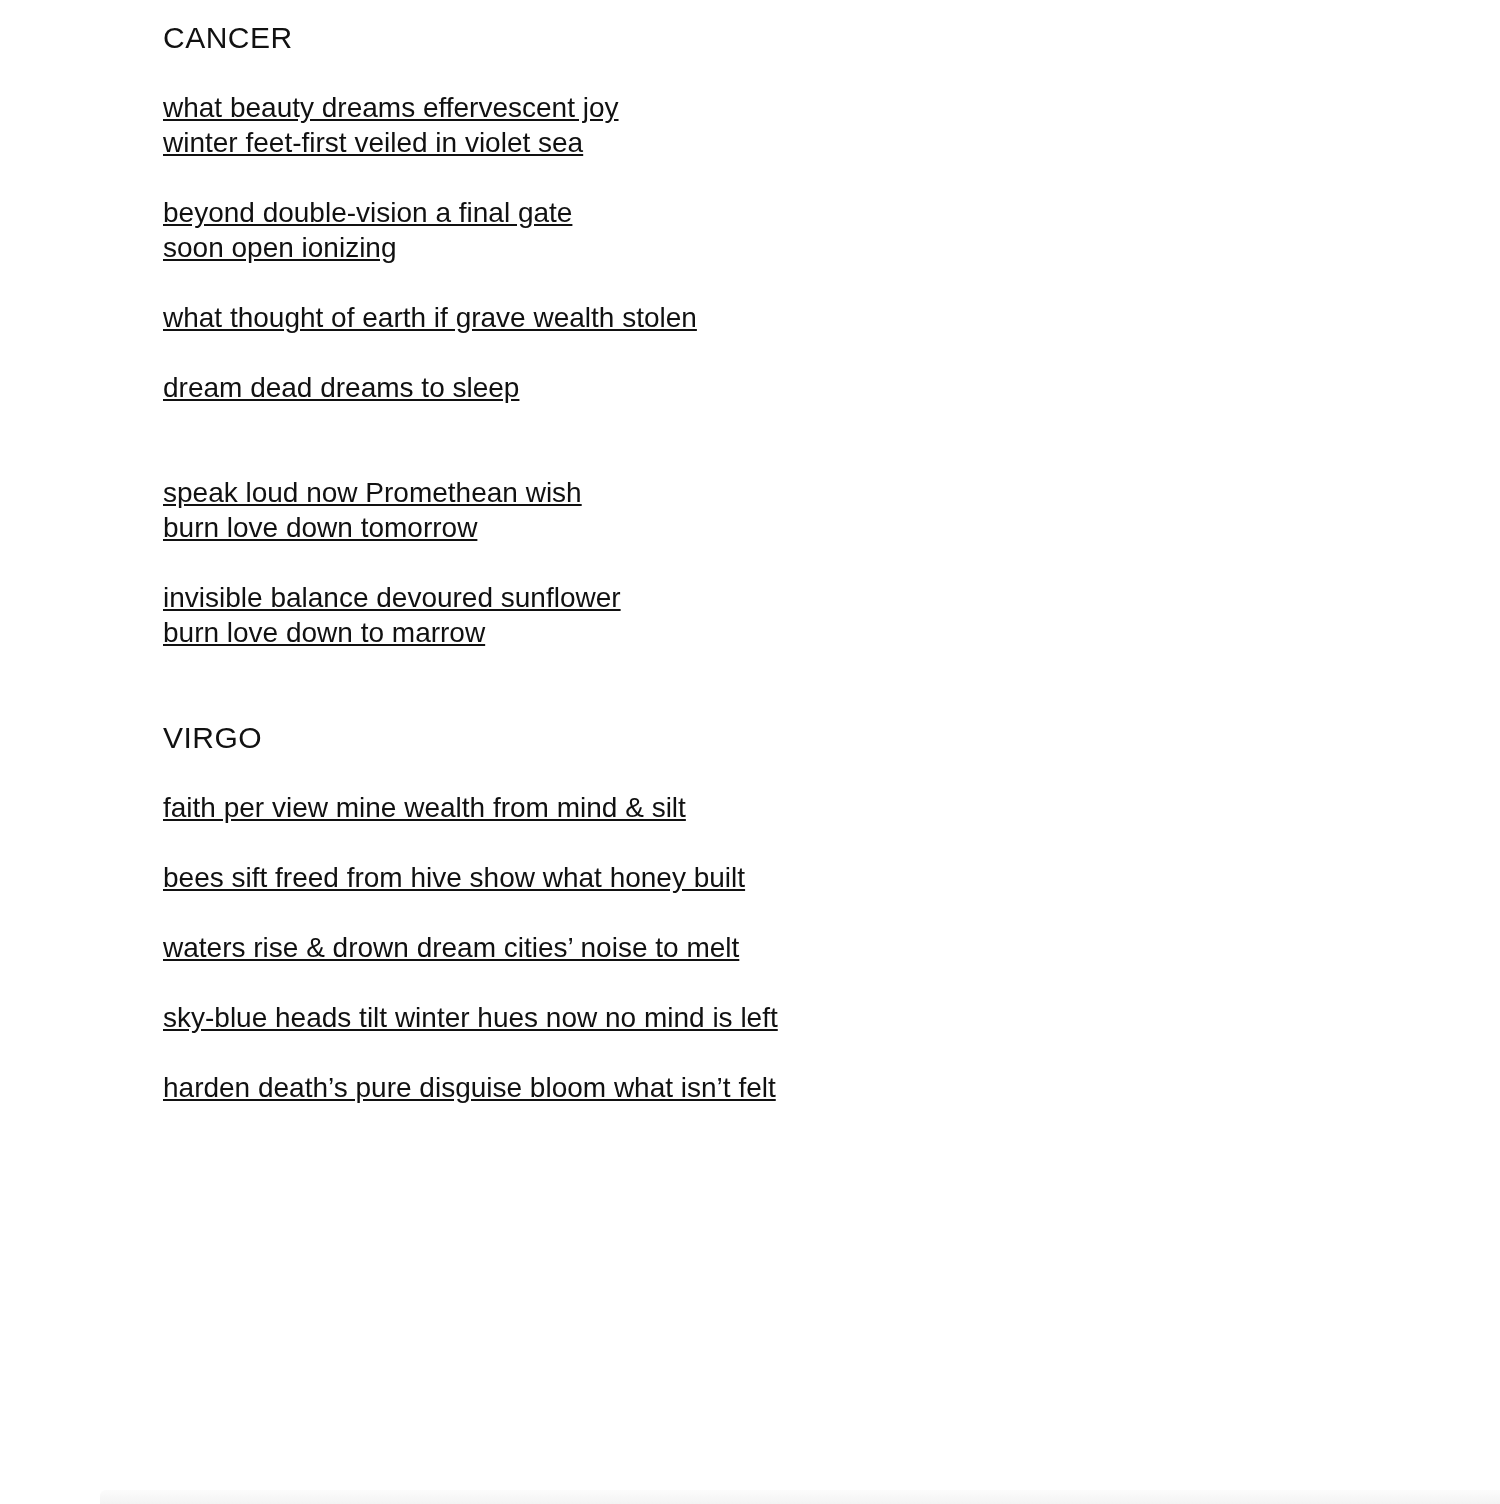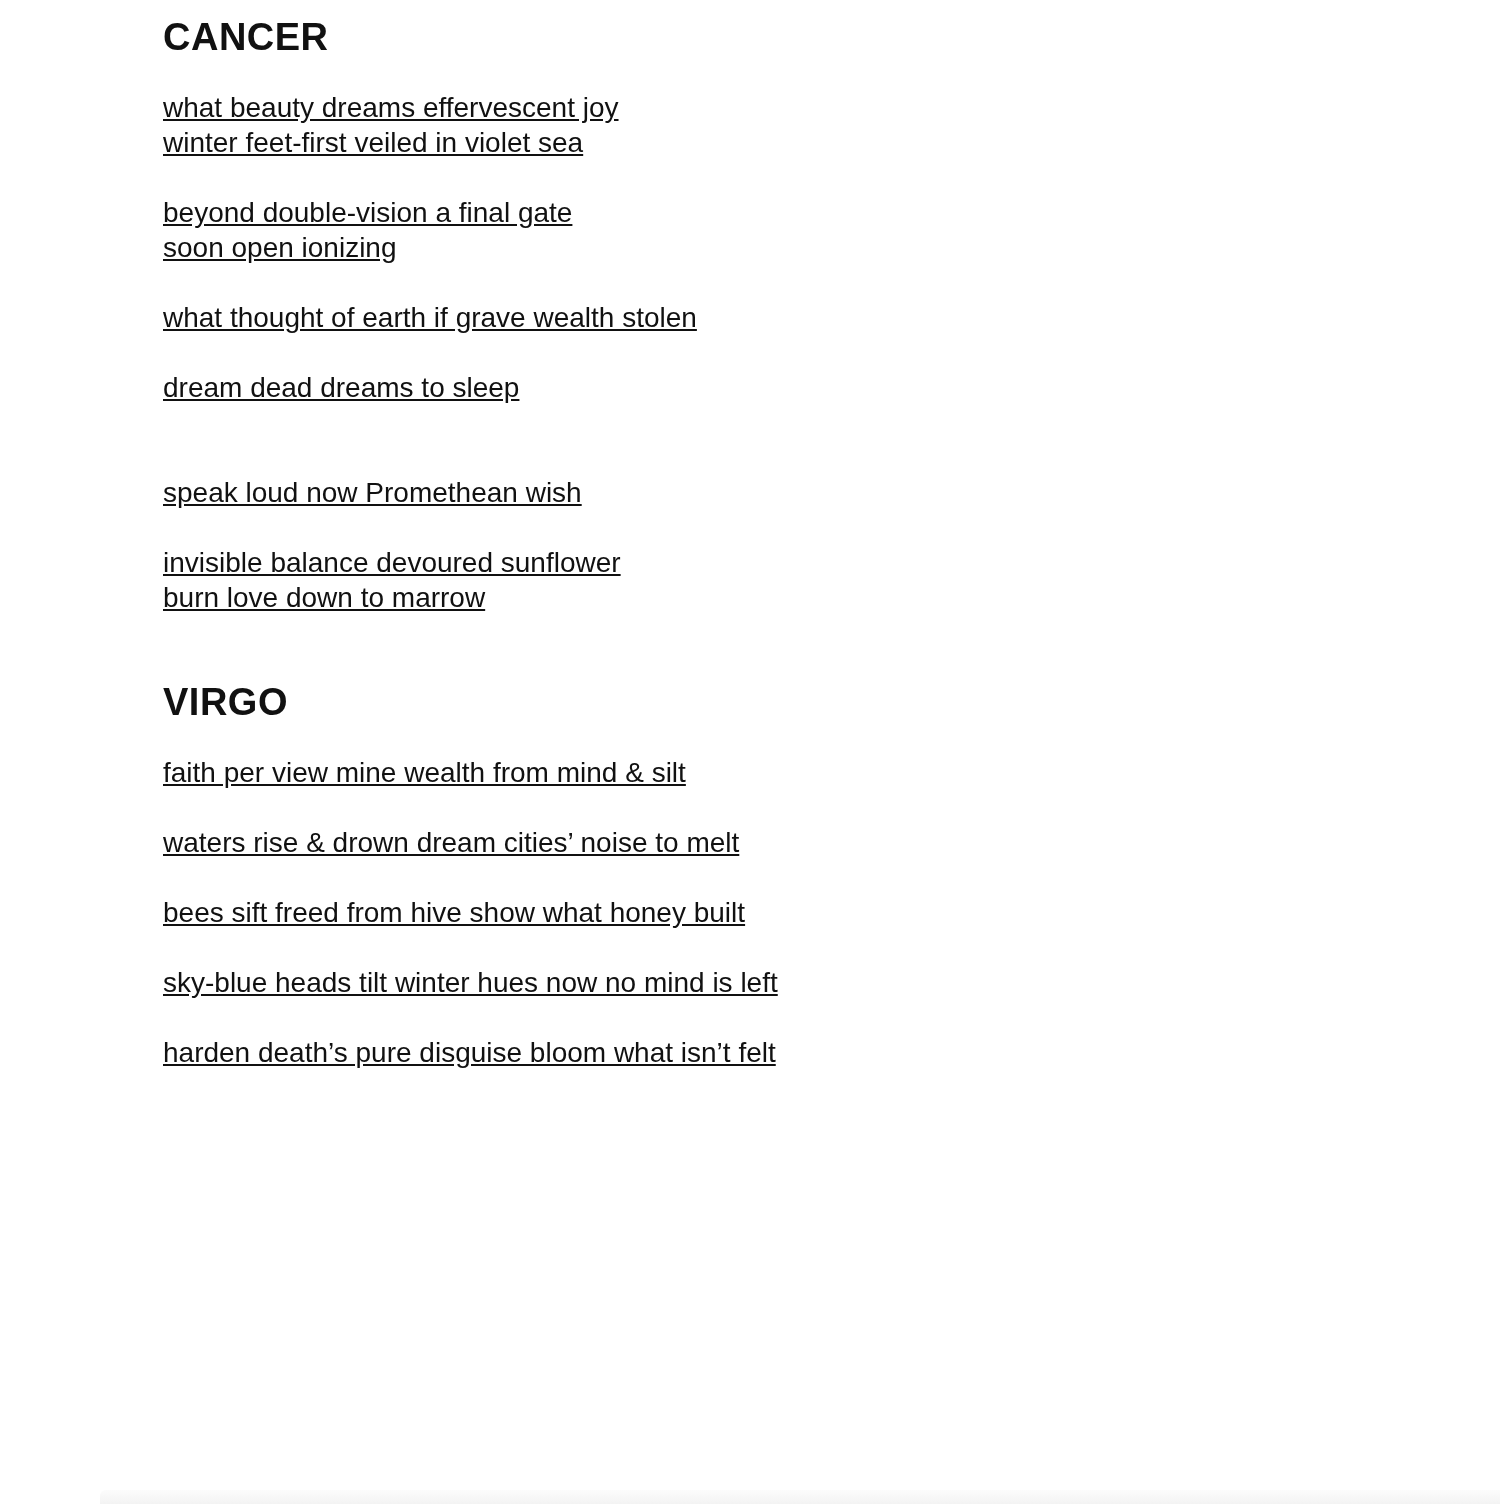--- a/index.html
+++ b/index.html
@@ -17,23 +17,23 @@
   }
   .page {
     padding: 20px 60px 0 163px;
     font-size: 28px;
     line-height: 35px;
   }
   .poem-section {
     margin: 0 0 70px 0;
   }
   .section-heading {
-    font-size: 38px;
+    font-size: 30px;
     line-height: 35px;
-    font-weight: 700;
+    font-weight: 400;
     letter-spacing: 0.5px;
     margin: 0 0 35px 0;
   }
   .stanza {
     margin: 0 0 35px 0;
   }
   .poem-line {
     white-space: pre;
     text-decoration: underline;
   }
@@ -64,36 +64,37 @@
       <div class="stanza">
         <div class="poem-line">what thought of earth if grave wealth stolen</div>
       </div>
       <div class="stanza">
         <div class="poem-line">dream dead dreams to sleep</div>
       </div>
     </section>
     <section class="poem-section">
       <div class="stanza">
         <div class="poem-line">speak loud now Promethean wish</div>
+        <div class="poem-line">burn love down tomorrow</div>
       </div>
       <div class="stanza">
         <div class="poem-line">invisible balance devoured sunflower</div>
         <div class="poem-line">burn love down to marrow</div>
       </div>
     </section>
     <section class="poem-section">
       <h2 class="section-heading">VIRGO</h2>
       <div class="stanza">
         <div class="poem-line">faith per view mine wealth from mind &amp; silt</div>
       </div>
       <div class="stanza">
-        <div class="poem-line">waters rise &amp; drown dream cities’ noise to melt</div>
+        <div class="poem-line">bees sift freed from hive show what honey built</div>
       </div>
       <div class="stanza">
-        <div class="poem-line">bees sift freed from hive show what honey built</div>
+        <div class="poem-line">waters rise &amp; drown dream cities’ noise to melt</div>
       </div>
       <div class="stanza">
         <div class="poem-line">sky-blue heads tilt winter hues now no mind is left</div>
       </div>
       <div class="stanza">
         <div class="poem-line">harden death’s pure disguise bloom what isn’t felt</div>
       </div>
     </section>
   </main>
 

